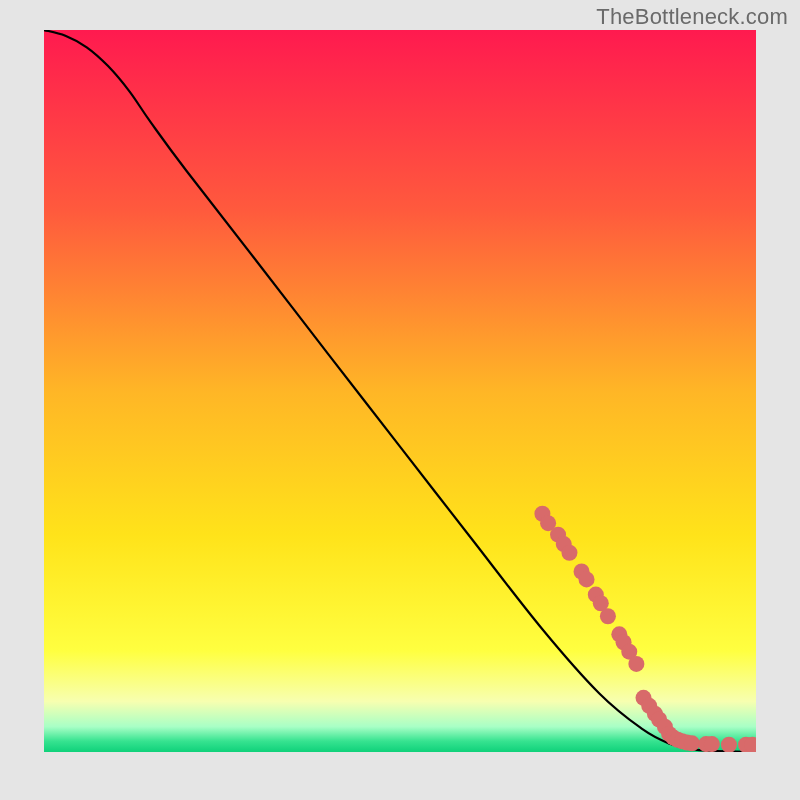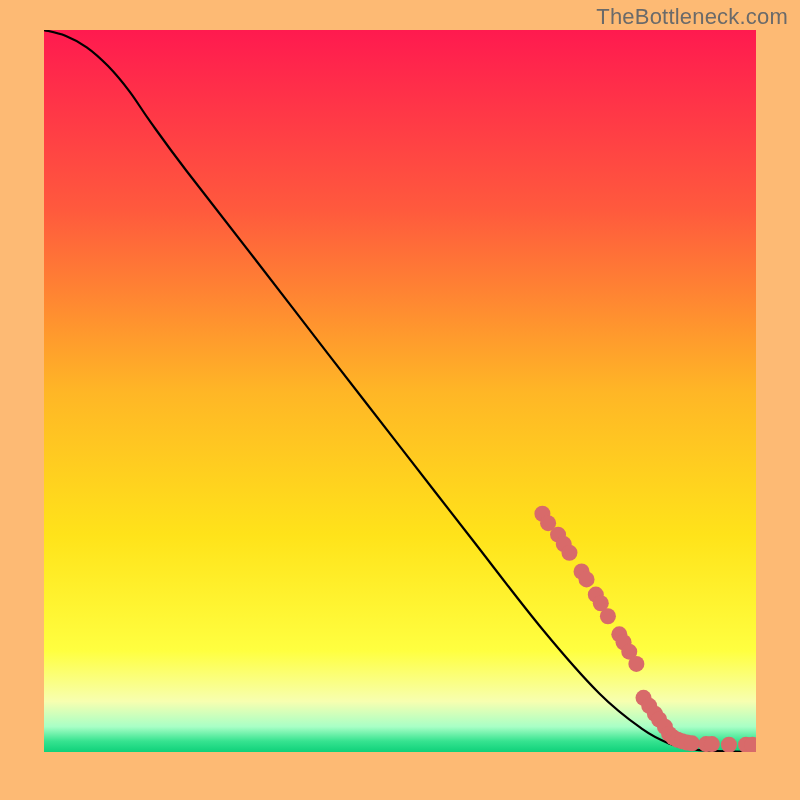--- a/index.html
+++ b/index.html
@@ -8,21 +8,21 @@
     width: 800px;
     height: 800px;
     background: #000;
     font-family: Arial, Helvetica, sans-serif;
     overflow: hidden;
   }
   .frame {
     position: relative;
     width: 800px;
     height: 800px;
-    background: #fdba74;
+    background: #e5e5e5;
   }
   .watermark {
     position: absolute;
     top: 4px;
     right: 12px;
     color: #6a6a6a;
     font-size: 22px;
     font-weight: 500;
     letter-spacing: 0.2px;
     font-family: Arial, Helvetica, sans-serif;

